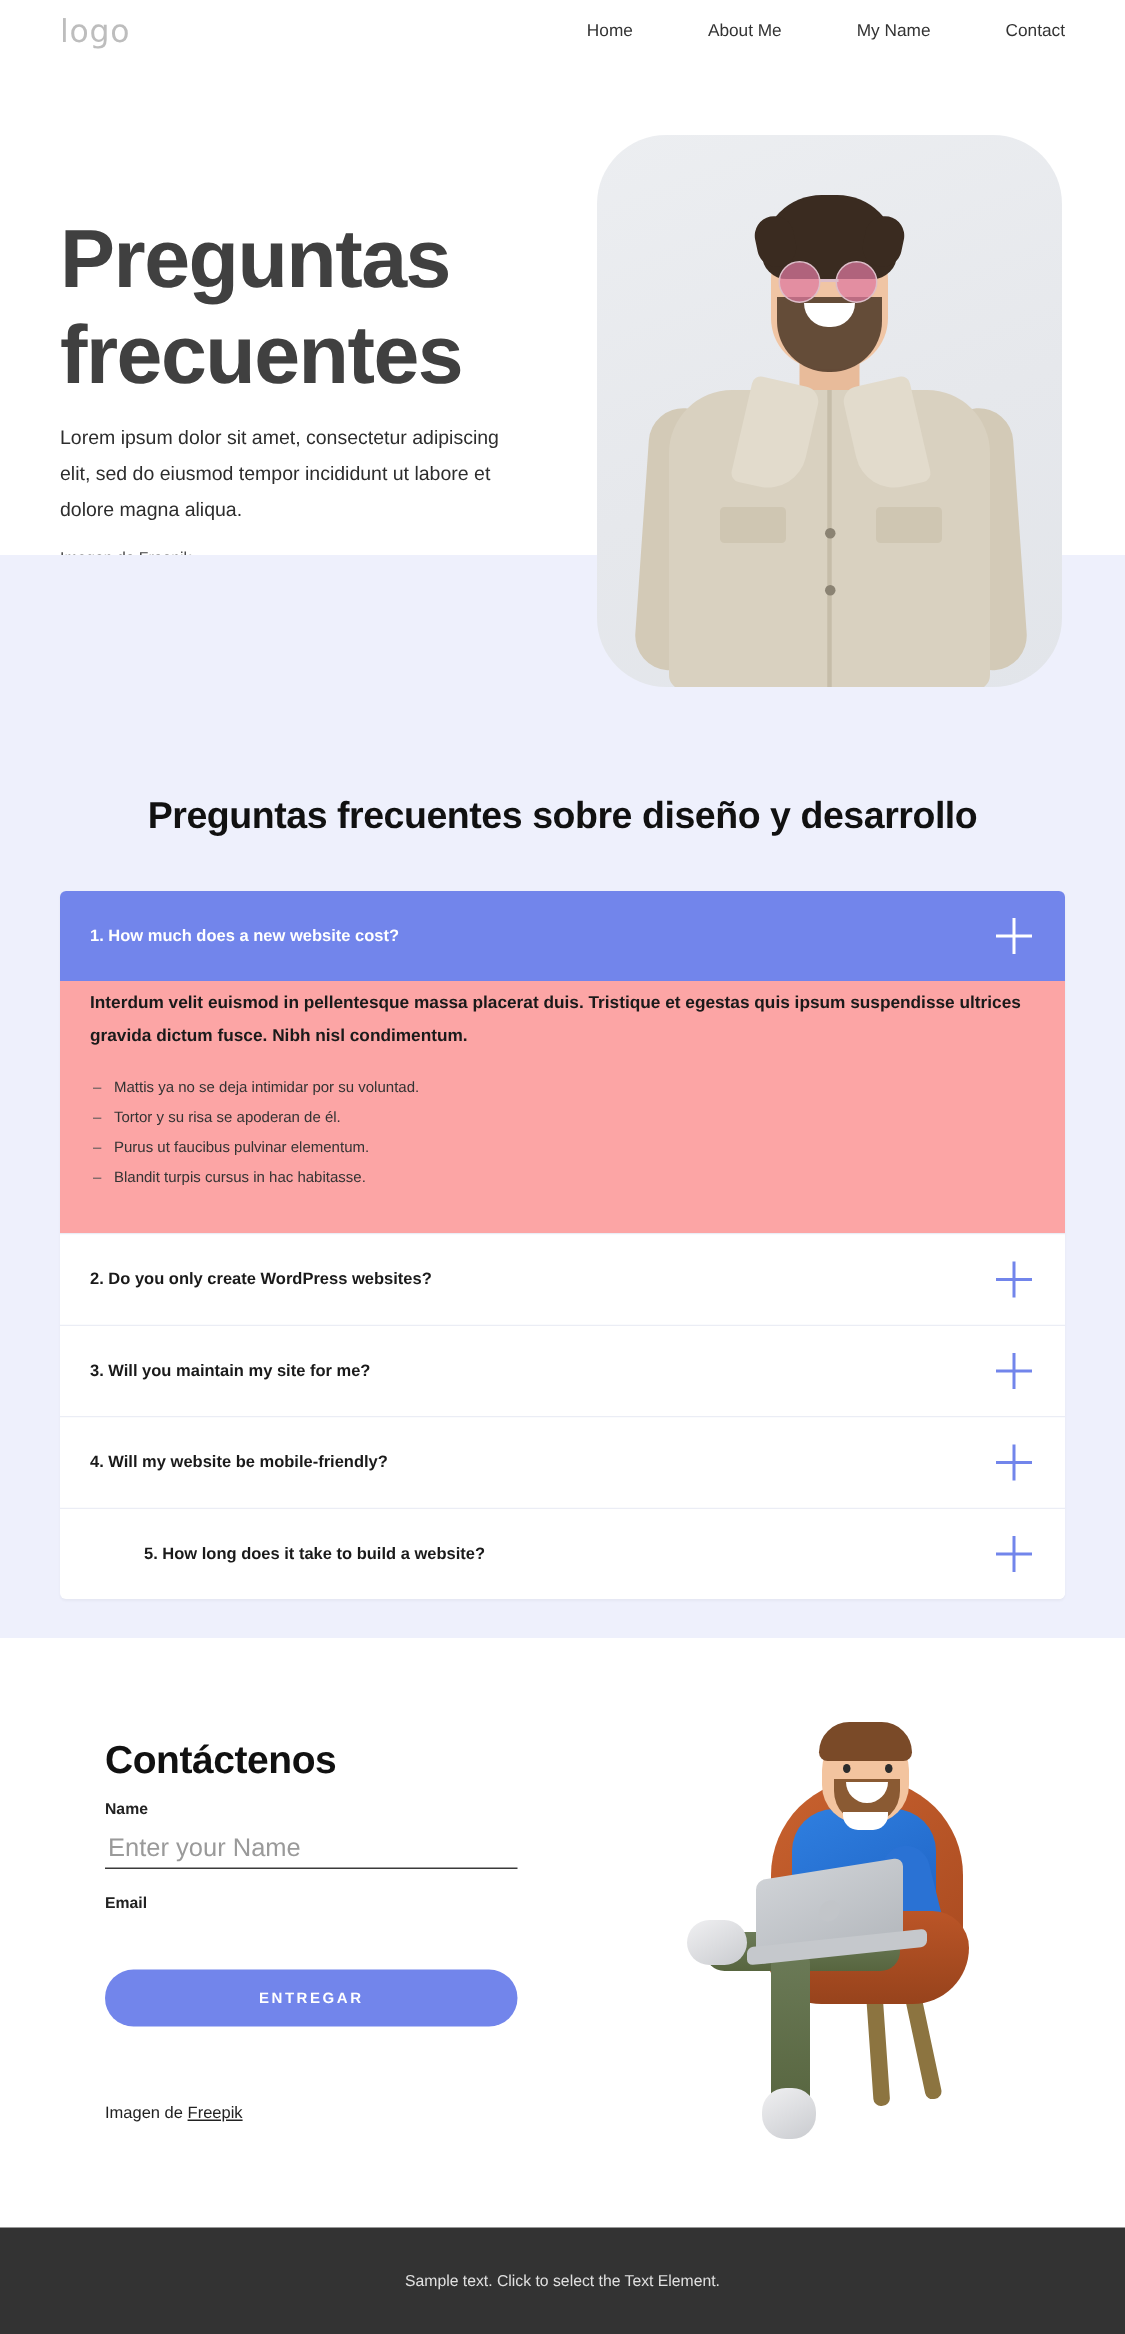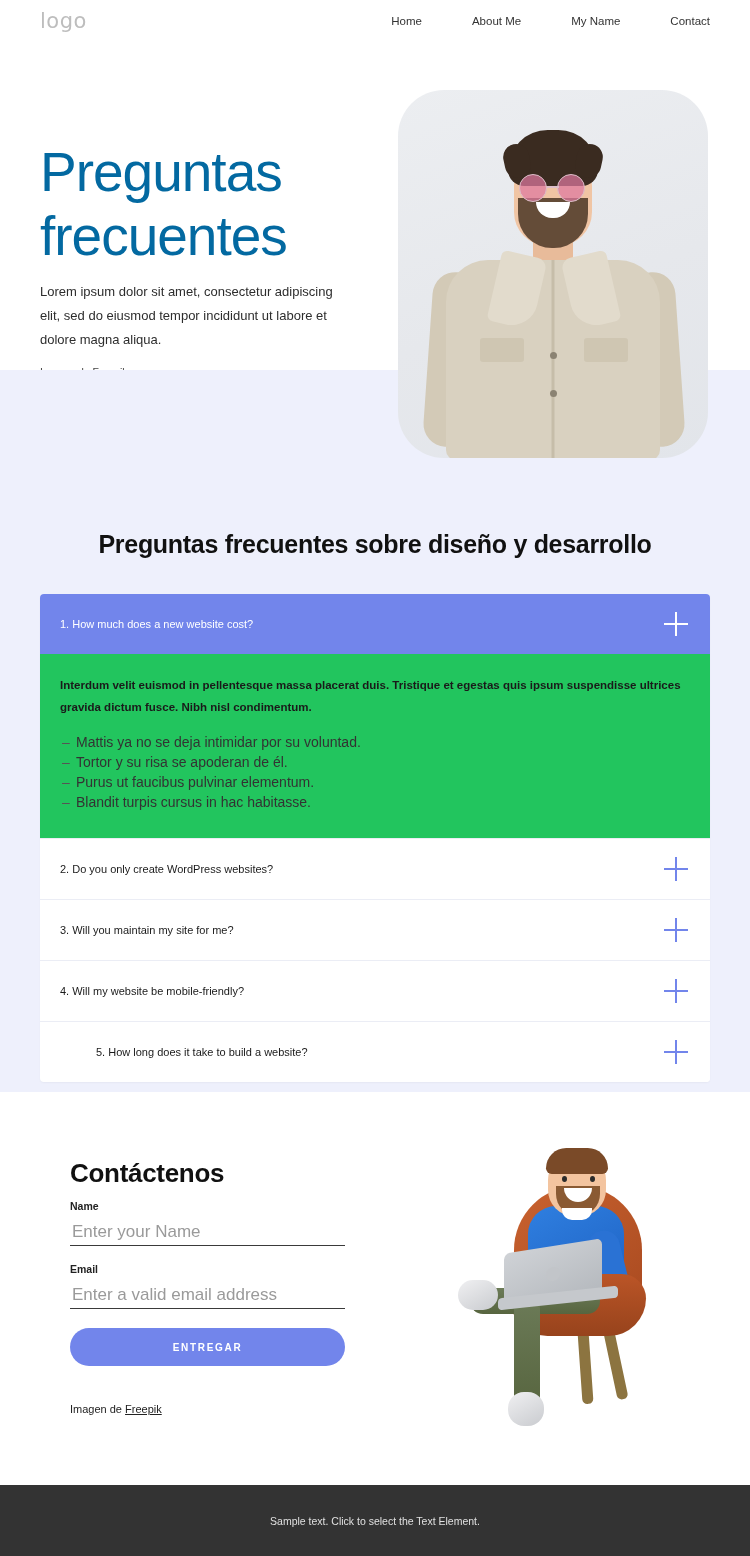--- a/index.html
+++ b/index.html
@@ -24,21 +24,21 @@
   }
   .nav { position: absolute; right: 40px; top: 15px; display: flex; gap: 27px; }
   .nav a {
     font-size: 11.5px; color: #333333; text-decoration: none; white-space: nowrap; margin-left: 23px;
   }
 
   
   .hero { position: absolute; top: 48px; left: 0; width: 750px; height: 322px; background:#ffffff; }
   .hero-title {
     position: absolute; left: 40px; top: 92px;
-    font-size: 55px; line-height: 64px; font-weight: 400; color: #0369a1;
+    font-size: 55px; line-height: 64px; font-weight: 700; color: #404040;
     letter-spacing: -1px; white-space: pre-line;
   }
   .hero-sub {
     position: absolute; left: 40px; top: 232px; width: 315px;
     font-size: 13px; line-height: 24px; color: #2d2d2d;
   }
   .hero-credit {
     position: absolute; left: 40px; top: 318px;
     font-size: 10.5px; color: #444444;
   }
@@ -121,39 +121,39 @@
     background: #ffffff; border-radius: 4px; overflow: hidden;
     box-shadow: 0 1px 2px rgba(0,0,0,.04);
   }
   .acc-item { border-bottom: 1px solid #ebedf5; }
   .acc-item:last-child { border-bottom: none; margin-left: 36px; }
   .acc-head {
     display: flex; align-items: center; justify-content: space-between;
     height: 54px; padding: 0 22px 0 20px; cursor: pointer; background:#ffffff;
   }
   .acc-item.open > .acc-head { background: #7285eb; }
-  .acc-q { font-size: 11px; font-weight: 400; color: #1a1a1a; text-align: right; }
+  .acc-q { font-size: 11px; font-weight: 700; color: #1a1a1a; text-align: right; }
   .acc-item.open .acc-q { color: #ffffff; }
   .plus { position: relative; width: 24px; height: 24px; flex: 0 0 24px; }
   .plus:before, .plus:after {
     content:""; position:absolute; background:#7285eb;
   }
   .plus:before { left:0; top:11px; width:24px; height:1.6px; }
   .plus:after { top:0; left:11px; width:1.6px; height:24px; }
   .acc-item.open .plus:before, .acc-item.open .plus:after { background:#ffffff; }
   .acc-item.open .plus:before { height:2px; }
   .acc-item.open .plus:after { width:2px; }
-  .acc-body { padding: 20px 24px 26px 20px; background:#22c55e; }
+  .acc-body { padding: 4px 24px 26px 20px; background:#fca5a5; }
   .acc-lead {
     font-size: 11.5px; line-height: 22px; font-weight: 700; color:#1a1a1a;
     margin-bottom: 14px;
   }
   .acc-list { list-style: none; }
   .acc-list li {
-    font-size: 14px; line-height: 20px; color: #333333;
+    font-size: 10px; line-height: 20px; color: #333333;
     padding-left: 16px; position: relative;
   }
   .acc-list li:before {
     content: "–"; position: absolute; left: 2px; top: 0; color:#555555;
   }
   .acc-head.tall { height: 60px; }
 
   
   .contact { position: absolute; top: 1092px; left: 0; width: 750px; height: 393px; background:#ffffff; }
   .contact-title {
@@ -166,21 +166,21 @@
   .field label {
     display:block; font-size: 10.5px; font-weight: 700; color:#222222; margin-bottom: 9px;
   }
   .field input {
     width: 275px; height: 25px; border: none; border-bottom: 1.4px solid #3a3a3a;
     font-size: 17px; color: #222222; background: transparent;
     font-family: "Liberation Sans", sans-serif; padding: 0 0 3px 2px; outline: none;
   }
   .field input::placeholder { color: #9a9a9a; }
   .submit-btn {
-    position: absolute; left: 70px; top: 236px; width: 275px; height: 38px;
+    position: absolute; left: 70px; top: 221px; width: 275px; height: 38px;
     background: #7285eb; color: #ffffff; border: none; border-radius: 19px;
     font-size: 10px; font-weight: 700; letter-spacing: 1.7px; cursor: pointer;
     font-family: "Liberation Sans", sans-serif;
   }
   .contact-credit {
     position: absolute; left: 70px; top: 311px; font-size: 11px; color:#222222;
   }
   .contact-credit a { color:#222222; text-decoration: underline; }
 
   
@@ -362,21 +362,20 @@
   <section class="contact">
     <h2 class="contact-title">Contáctenos</h2>
 
     <div class="field field-name">
       <label>Name</label>
       <input type="text" placeholder="Enter your Name" style="">
     </div>
 
     <div class="field field-email">
       <label>Email</label>
-      <input type="text" placeholder="Enter a valid email address" style="">
     </div>
 
     <button class="submit-btn">ENTREGAR</button>
 
     <div class="contact-credit">
       <span>Imagen de </span><a href="#">Freepik</a>
     </div>
 
     <div class="illus">
       <div class="i3 chair-back"></div>

